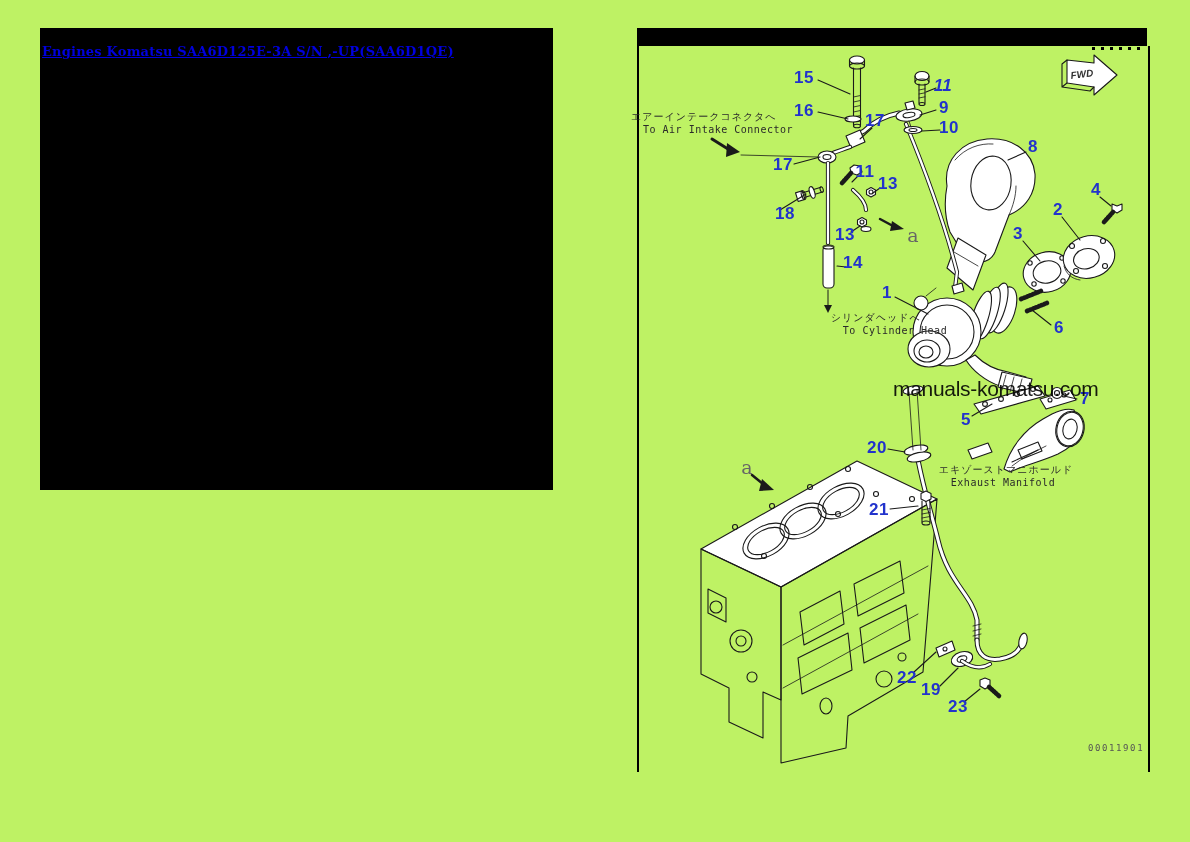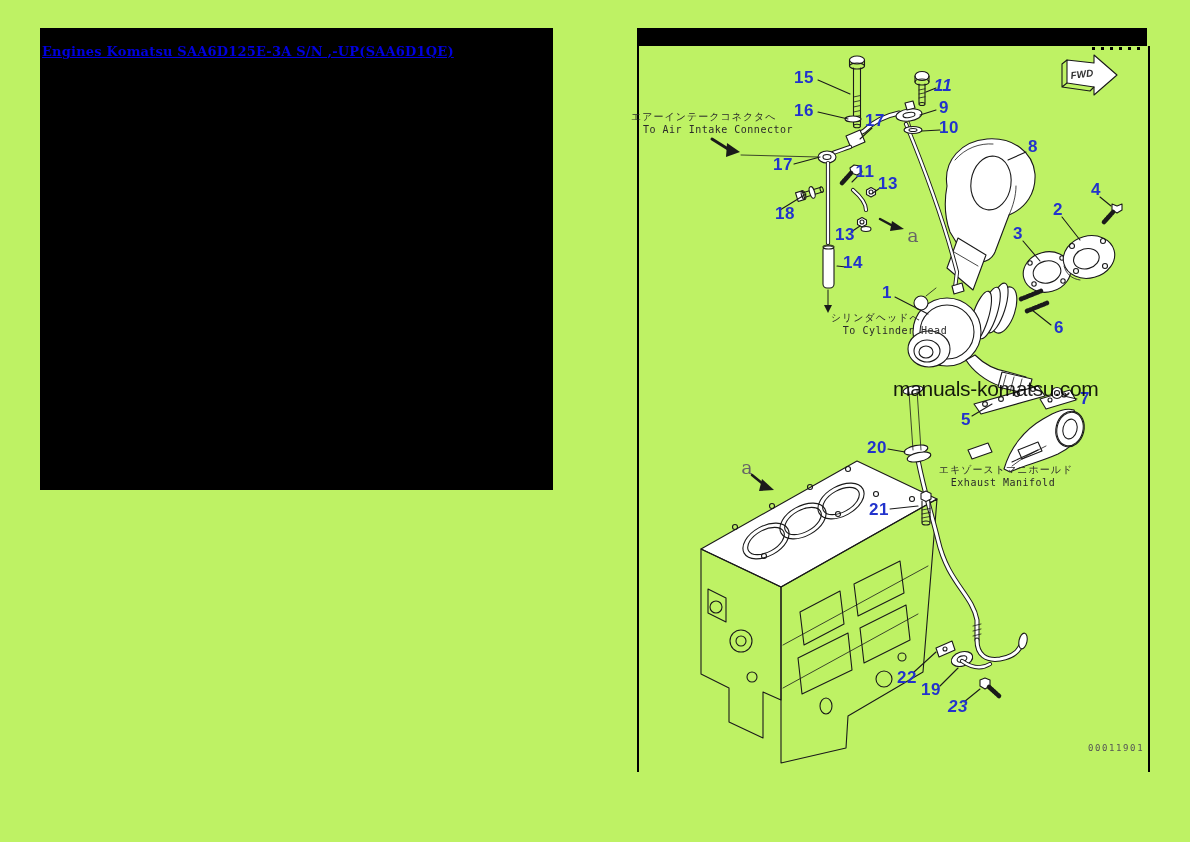--- a/index.html
+++ b/index.html
@@ -353,21 +353,21 @@
       <div class="callout" style="left: 1058px; top: 210px;">2</div>
       <div class="callout" style="left: 1018px; top: 234px;">3</div>
       <div class="callout" style="left: 1096px; top: 190px;">4</div>
       <div class="callout" style="left: 1059px; top: 328px;">6</div>
       <div class="callout" style="left: 1085px; top: 399px;">7</div>
       <div class="callout" style="left: 966px; top: 420px;">5</div>
       <div class="callout" style="left: 877px; top: 448px;">20</div>
       <div class="callout" style="left: 879px; top: 510px;">21</div>
       <div class="callout" style="left: 907px; top: 678px;">22</div>
       <div class="callout" style="left: 931px; top: 690px;">19</div>
-      <div class="callout" style="left: 958px; top: 707px; font-style: italic;">23</div>
+      <div class="callout" style="left: 958px; top: 707px;">23</div>
       <div class="vmark" style="left: 913px; top: 235px;">a</div>
       <div class="vmark" style="left: 747px; top: 467px;">a</div>
     </div>
   <div id="label-layer">
       <div class="dlabel" style="left: 712px; top: 110px;">
         <span class="jp">エアーインテークコネクタへ</span>
         <span class="en">To Air Intake Connector</span>
       </div>
       <div class="dlabel" style="left: 860px; top: 311px; margin-left: 29px;">
         <span class="jp">シリンダヘッドへ</span>

